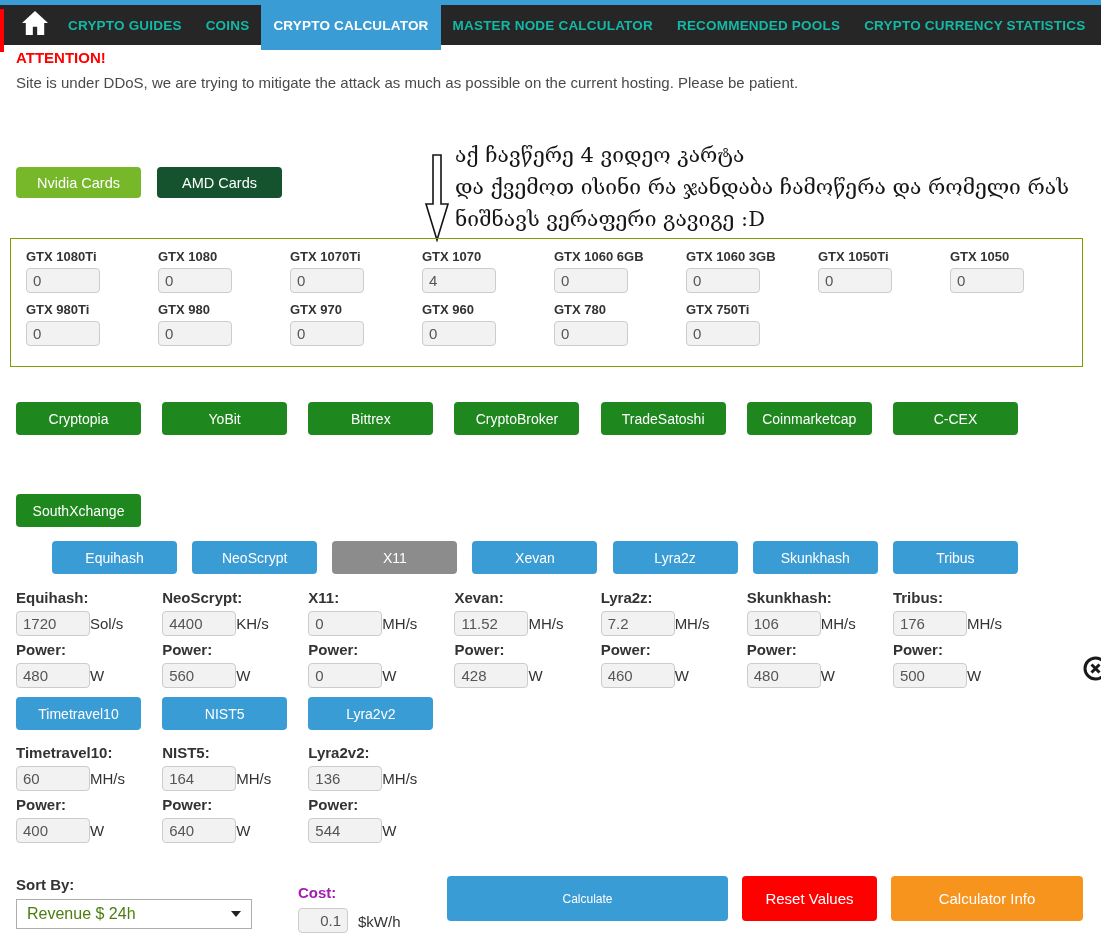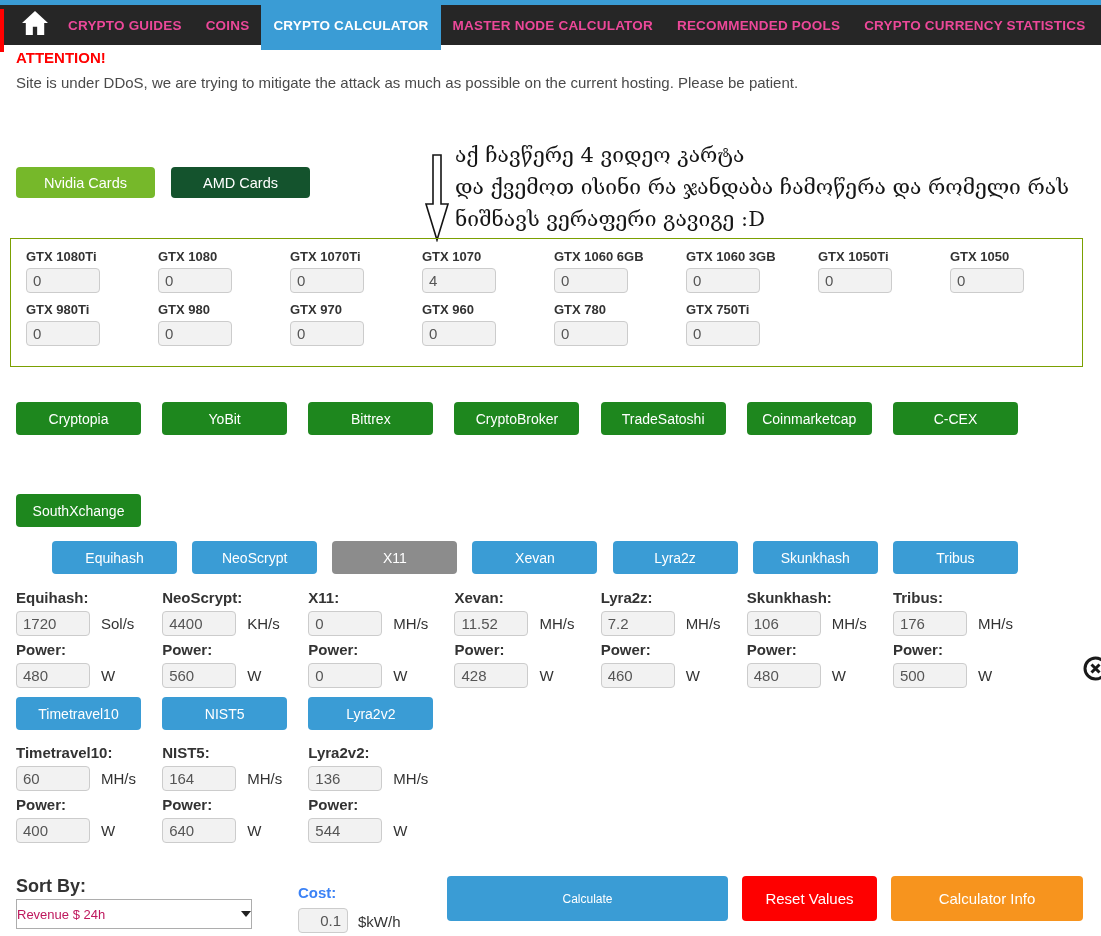--- a/index.html
+++ b/index.html
@@ -6,37 +6,37 @@
   html,body { background:#fff; }
   body { font-family:"Liberation Sans", sans-serif; }
   .page { position:relative; width:1101px; height:936px; overflow:hidden; background:#fff; }
 
   
   .topstrip { position:absolute; left:0; top:0; width:100%; height:5px; background:var(--accent-blue,#3a9cd5); }
   .nav { position:absolute; left:0; top:5px; width:100%; height:40px; background:var(--nav-dark,#262626);
          display:flex; align-items:center; white-space:nowrap; }
   .nav-edge { position:absolute; left:0; top:9px; width:4px; height:43px; background:var(--alert-red,#ff0000); z-index:4; }
   .home-btn { width:32px; height:40px; margin-left:22px; margin-right:8px; display:flex; align-items:center; justify-content:center; }
-  .nav-item { display:flex; align-items:center; height:47px; padding:0 12px; color:#ec4899; font-weight:bold;
+  .nav-item { display:flex; align-items:center; height:47px; padding:0 12px; color:#14b8a6; font-weight:bold;
               font-size:13.5px; letter-spacing:.2px; text-decoration:none; cursor:pointer; }
   .nav-item.active { background:var(--accent-blue,#3a9cd5); height:50px; color:#fff; }
 
   
   .attention { position:absolute; left:16px; top:49px; color:var(--alert-red,#ff0000); font-weight:bold; font-size:15px; }
   .ddos { position:absolute; left:16px; top:74px; color:#4a4a4a; font-size:15px; }
 
   
   .annotation { position:absolute; left:455px; top:139px; font-family:"DejaVu Serif","DejaVu Sans",serif;
                 font-size:21px; line-height:32px; color:#151515; }
   .down-arrow { position:absolute; left:425px; top:154px; }
 
   
   .card-buttons { position:absolute; left:16px; top:167px; display:flex; gap:16px; }
   .pill { border:none; border-radius:4px; color:#fff; font-family:inherit; cursor:pointer; }
-  .card-btn { width:139px; height:31px; font-size:14.5px; }
+  .card-btn { width:125px; height:31px; font-size:14.5px; }
 
   
   .gpu-box { position:absolute; left:10px; top:238px; width:1073px; height:129px;
              border:1px solid var(--box-border-olive,#7ba001); padding:10px 0 0 15px;
              display:flex; flex-direction:column; gap:9px; }
   .gpu-row { display:grid; grid-template-columns:repeat(8,132px); }
   .gpu-label { font-weight:bold; font-size:13px; color:#333; margin-bottom:4px; }
   .txt { background:#f2f2f2; border:1px solid #ccc; border-radius:4px; height:25px; width:74px;
          padding:0 6px; font-size:15px; color:#555; font-family:inherit; }
 
@@ -46,34 +46,34 @@
   .grid-btn { height:33px; font-size:14px; }
   .green { background:var(--exchange-green,#1e871e); }
   .gray  { background:var(--inactive-gray,#8c8c8c); }
   .blue  { background:var(--accent-blue,#3a9cd5); }
   #ex-row1 { top:402px; } #ex-row2 { top:448px; } #ex-row3 { top:494px; }
   #algo-row1 { top:541px;padding-left:36px; } #algo-row2 { top:697px; }
   #hash-grid1 { top:589px; } #hash-grid2 { top:744px; }
 
   .hash-cell { width:130px; }
   .hash-label { font-weight:bold; font-size:15px; color:#333; margin-bottom:4px; line-height:18px; }
-  .input-row { display:flex; align-items:center; gap:11px; margin-bottom:5px; }
+  .input-row { display:flex; align-items:center; margin-bottom:5px; }
   .unit { font-size:15px; color:#333; }
 
   
   .circle-x { position:absolute; left:1083px; top:656px; }
 
   
-  .sortby-label { position:absolute; left:16px; top:876px; font-weight:bold; font-size:18px; color:#333; }
+  .sortby-label { position:absolute; left:16px; top:876px; font-weight:bold; font-size:15px; color:#333; }
   .selectbox { position:absolute; left:16px; top:899px; width:236px; height:30px; background:#fff;
                border:1px solid #adadad; display:flex; align-items:center; justify-content:space-between;
-               padding:0 0; font-size:13px; color:#be185d; cursor:pointer; }
+               padding:0 10px; font-size:16px; color:#4d7c0f; cursor:pointer; }
   .caret { width:0; height:0; border-left:5px solid transparent; border-right:5px solid transparent;
            border-top:6px solid #222; }
-  .cost-label { position:absolute; left:298px; top:884px; font-weight:bold; font-size:15px; color:#3b82f6; }
+  .cost-label { position:absolute; left:298px; top:884px; font-weight:bold; font-size:15px; color:#a21caf; }
   .cost-input { position:absolute; left:298px; top:908px; width:50px;text-align:right; }
   .cost-unit { position:absolute; left:358px; top:913px; font-size:15px; color:#333; }
   .calc-btn { position:absolute; left:447px; top:876px; width:281px; height:45px; font-size:12px;
               background:var(--accent-blue,#3a9cd5); }
   .reset-btn { position:absolute; left:742px; top:876px; width:135px; height:45px; font-size:15px;
                background:var(--reset-red,#fe0000); }
   .info-btn { position:absolute; left:891px; top:876px; width:192px; height:45px; font-size:15px;
               background:var(--info-orange,#f7941e); }
 </style>
 </head>

